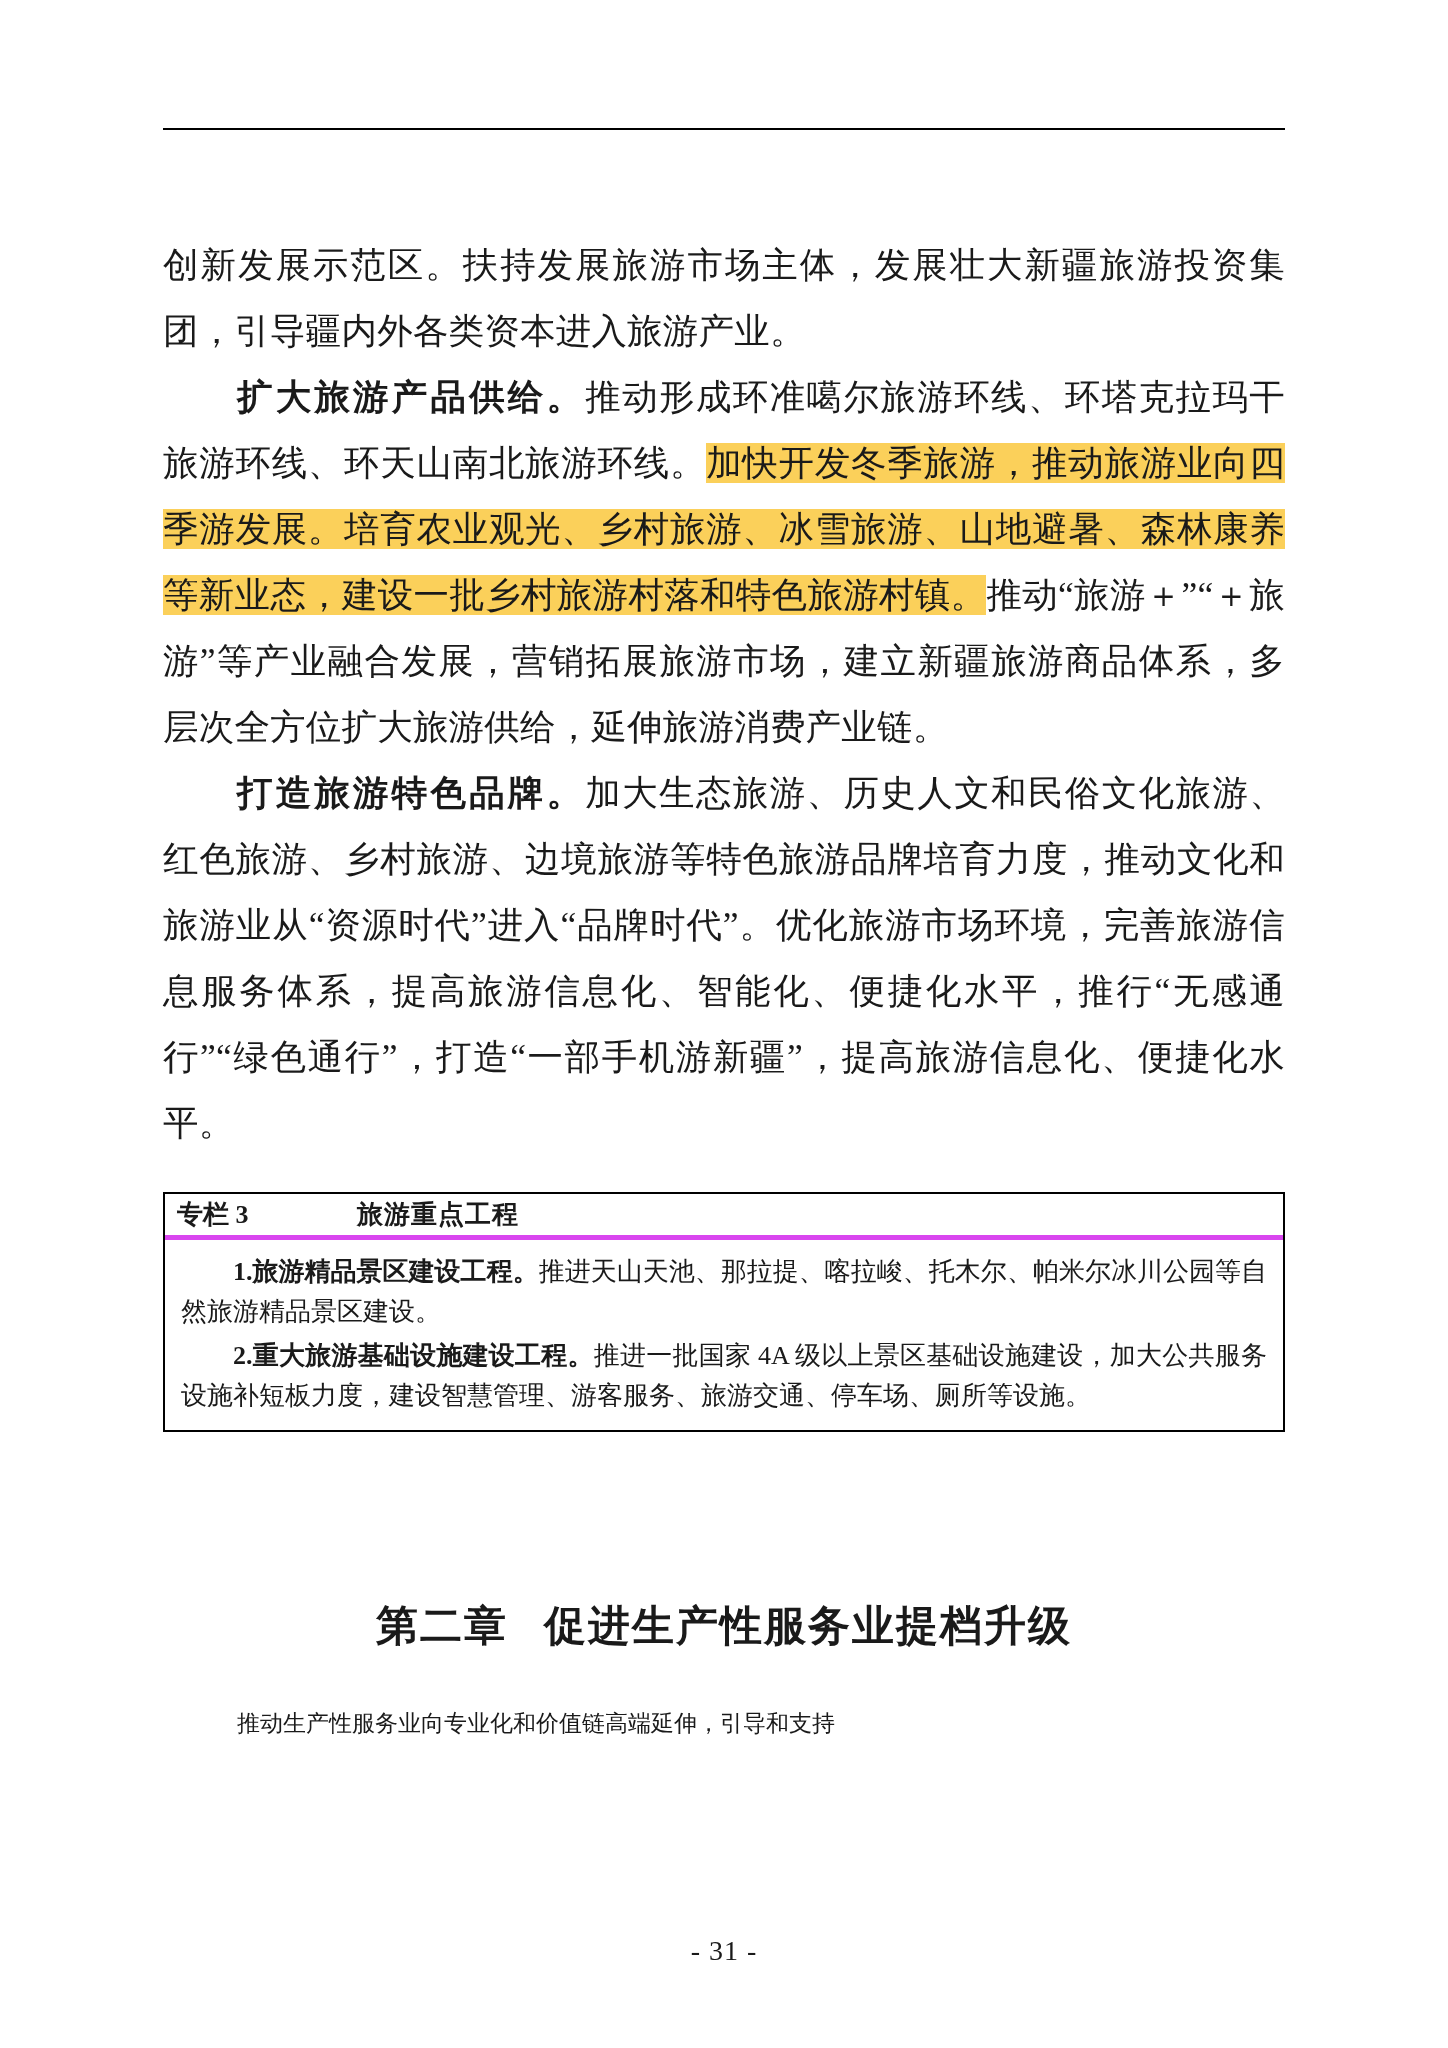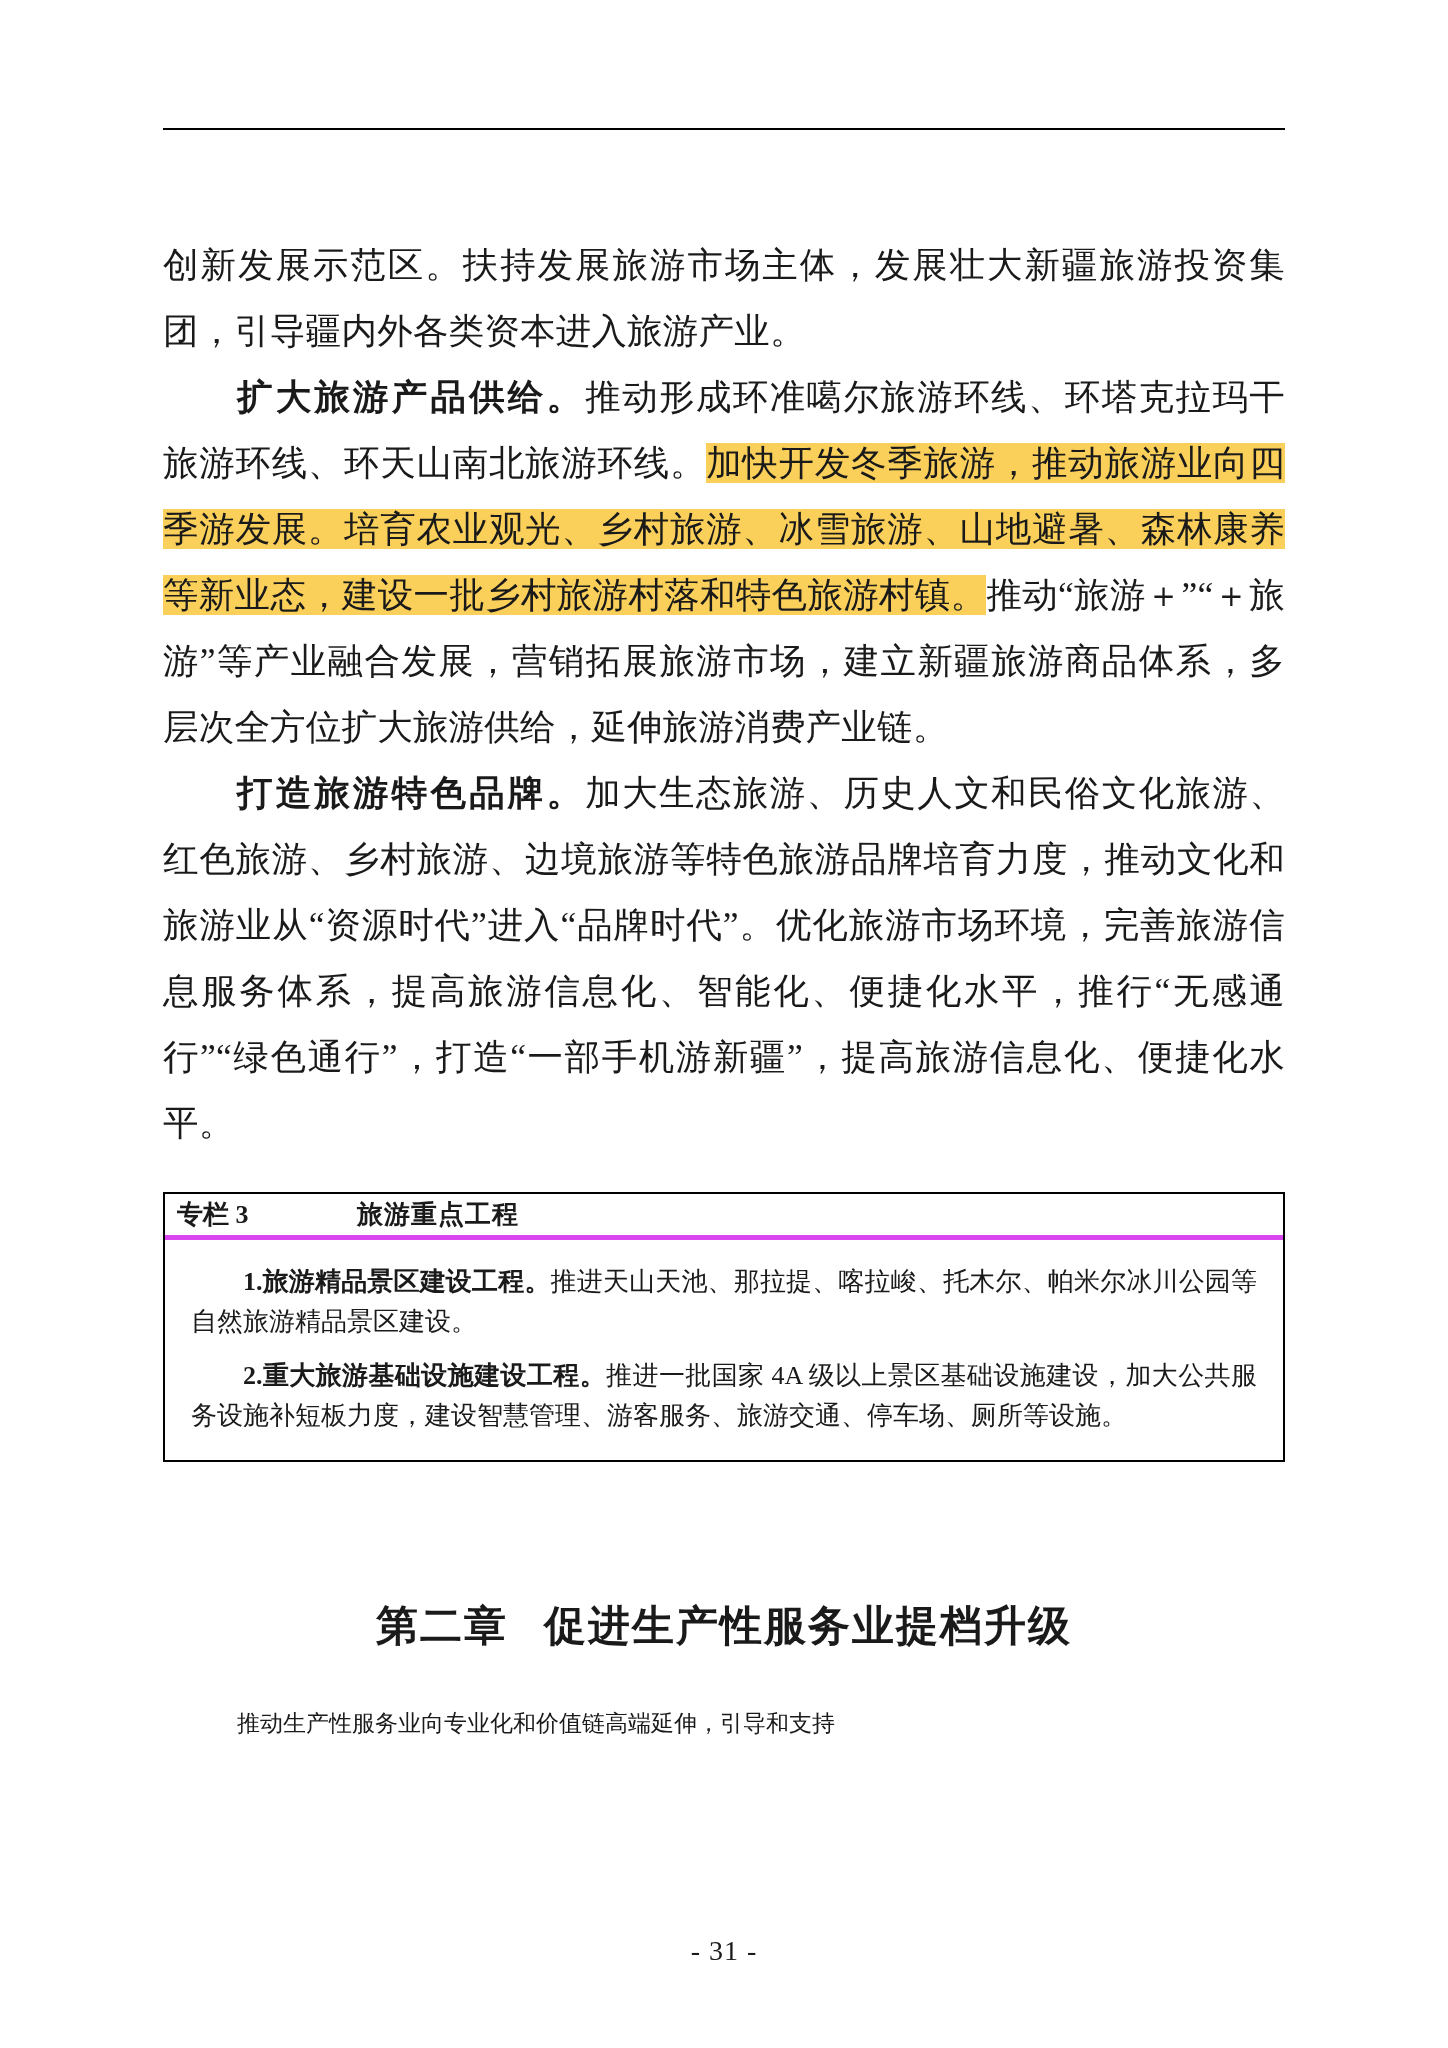--- a/index.html
+++ b/index.html
@@ -90,21 +90,21 @@
     letter-spacing: 1px;
   }
   .box-body {
     padding: 8px 12px 10px 12px;
   }
   .box-item {
     font-size: 26px;
     line-height: 40px;
     text-align: justify;
     text-justify: inter-ideograph;
-    margin: 14px;
+    margin: 4px;
     text-indent: 52px;
   }
   .box-item .t {
     font-weight: bold;
   }
   .page-number {
     position: absolute;
     left: 0;
     top: 1935px;
     width: 1448px;

